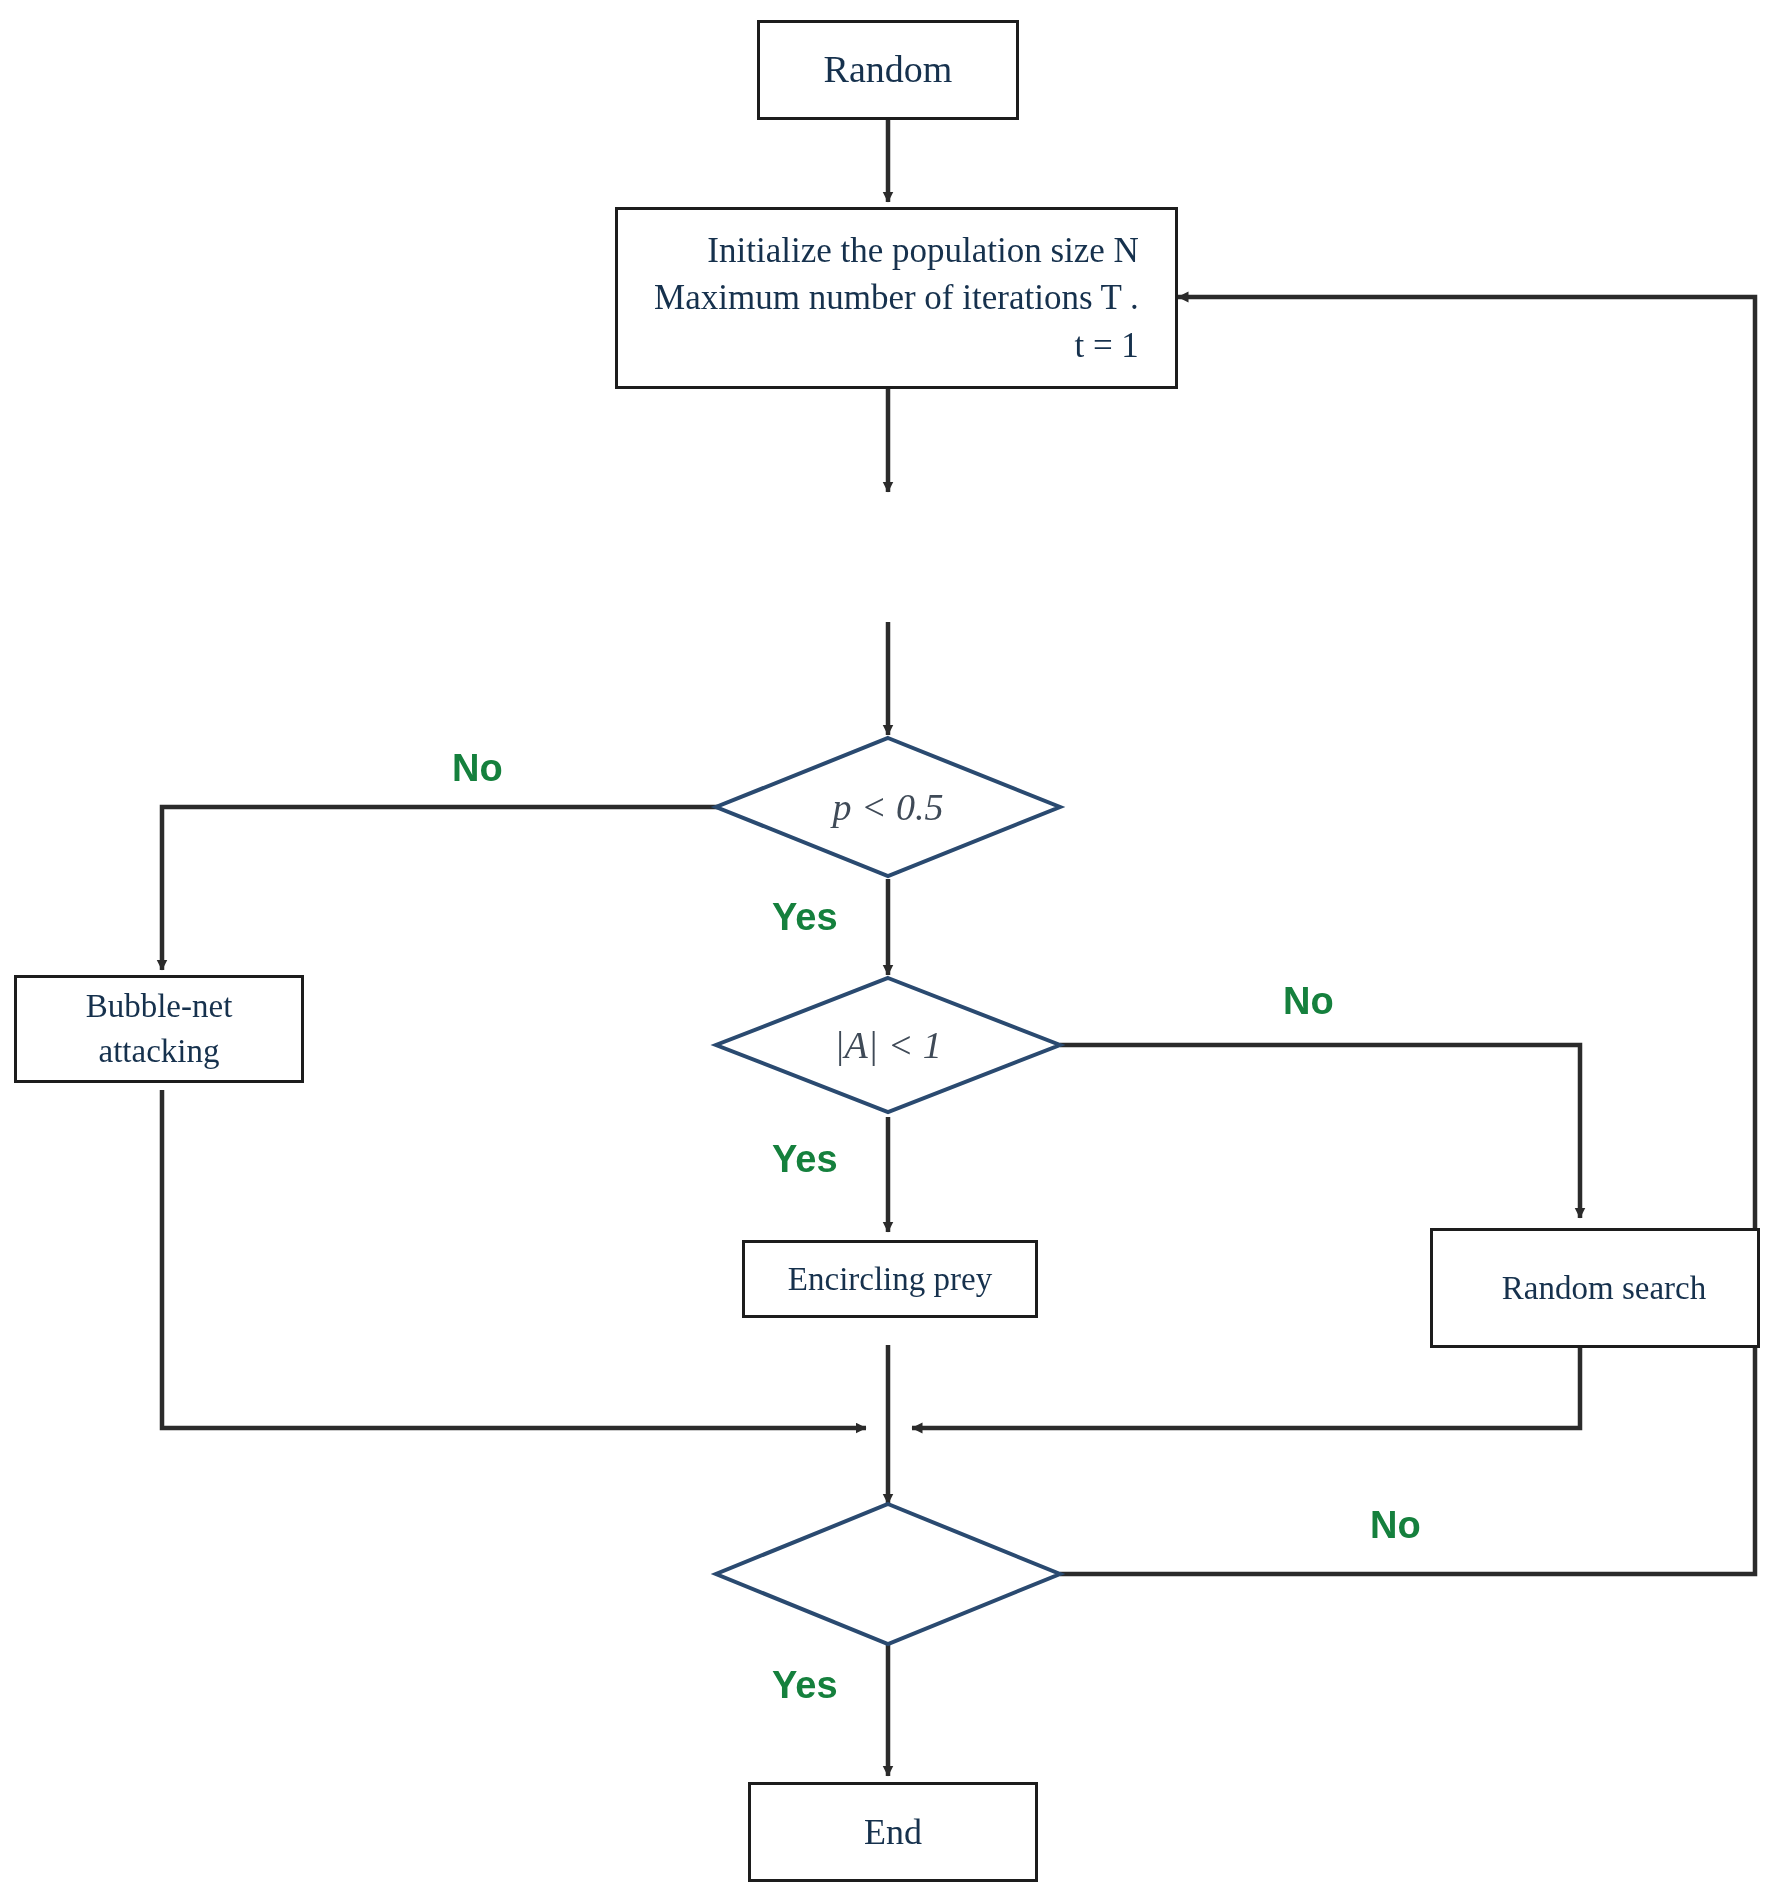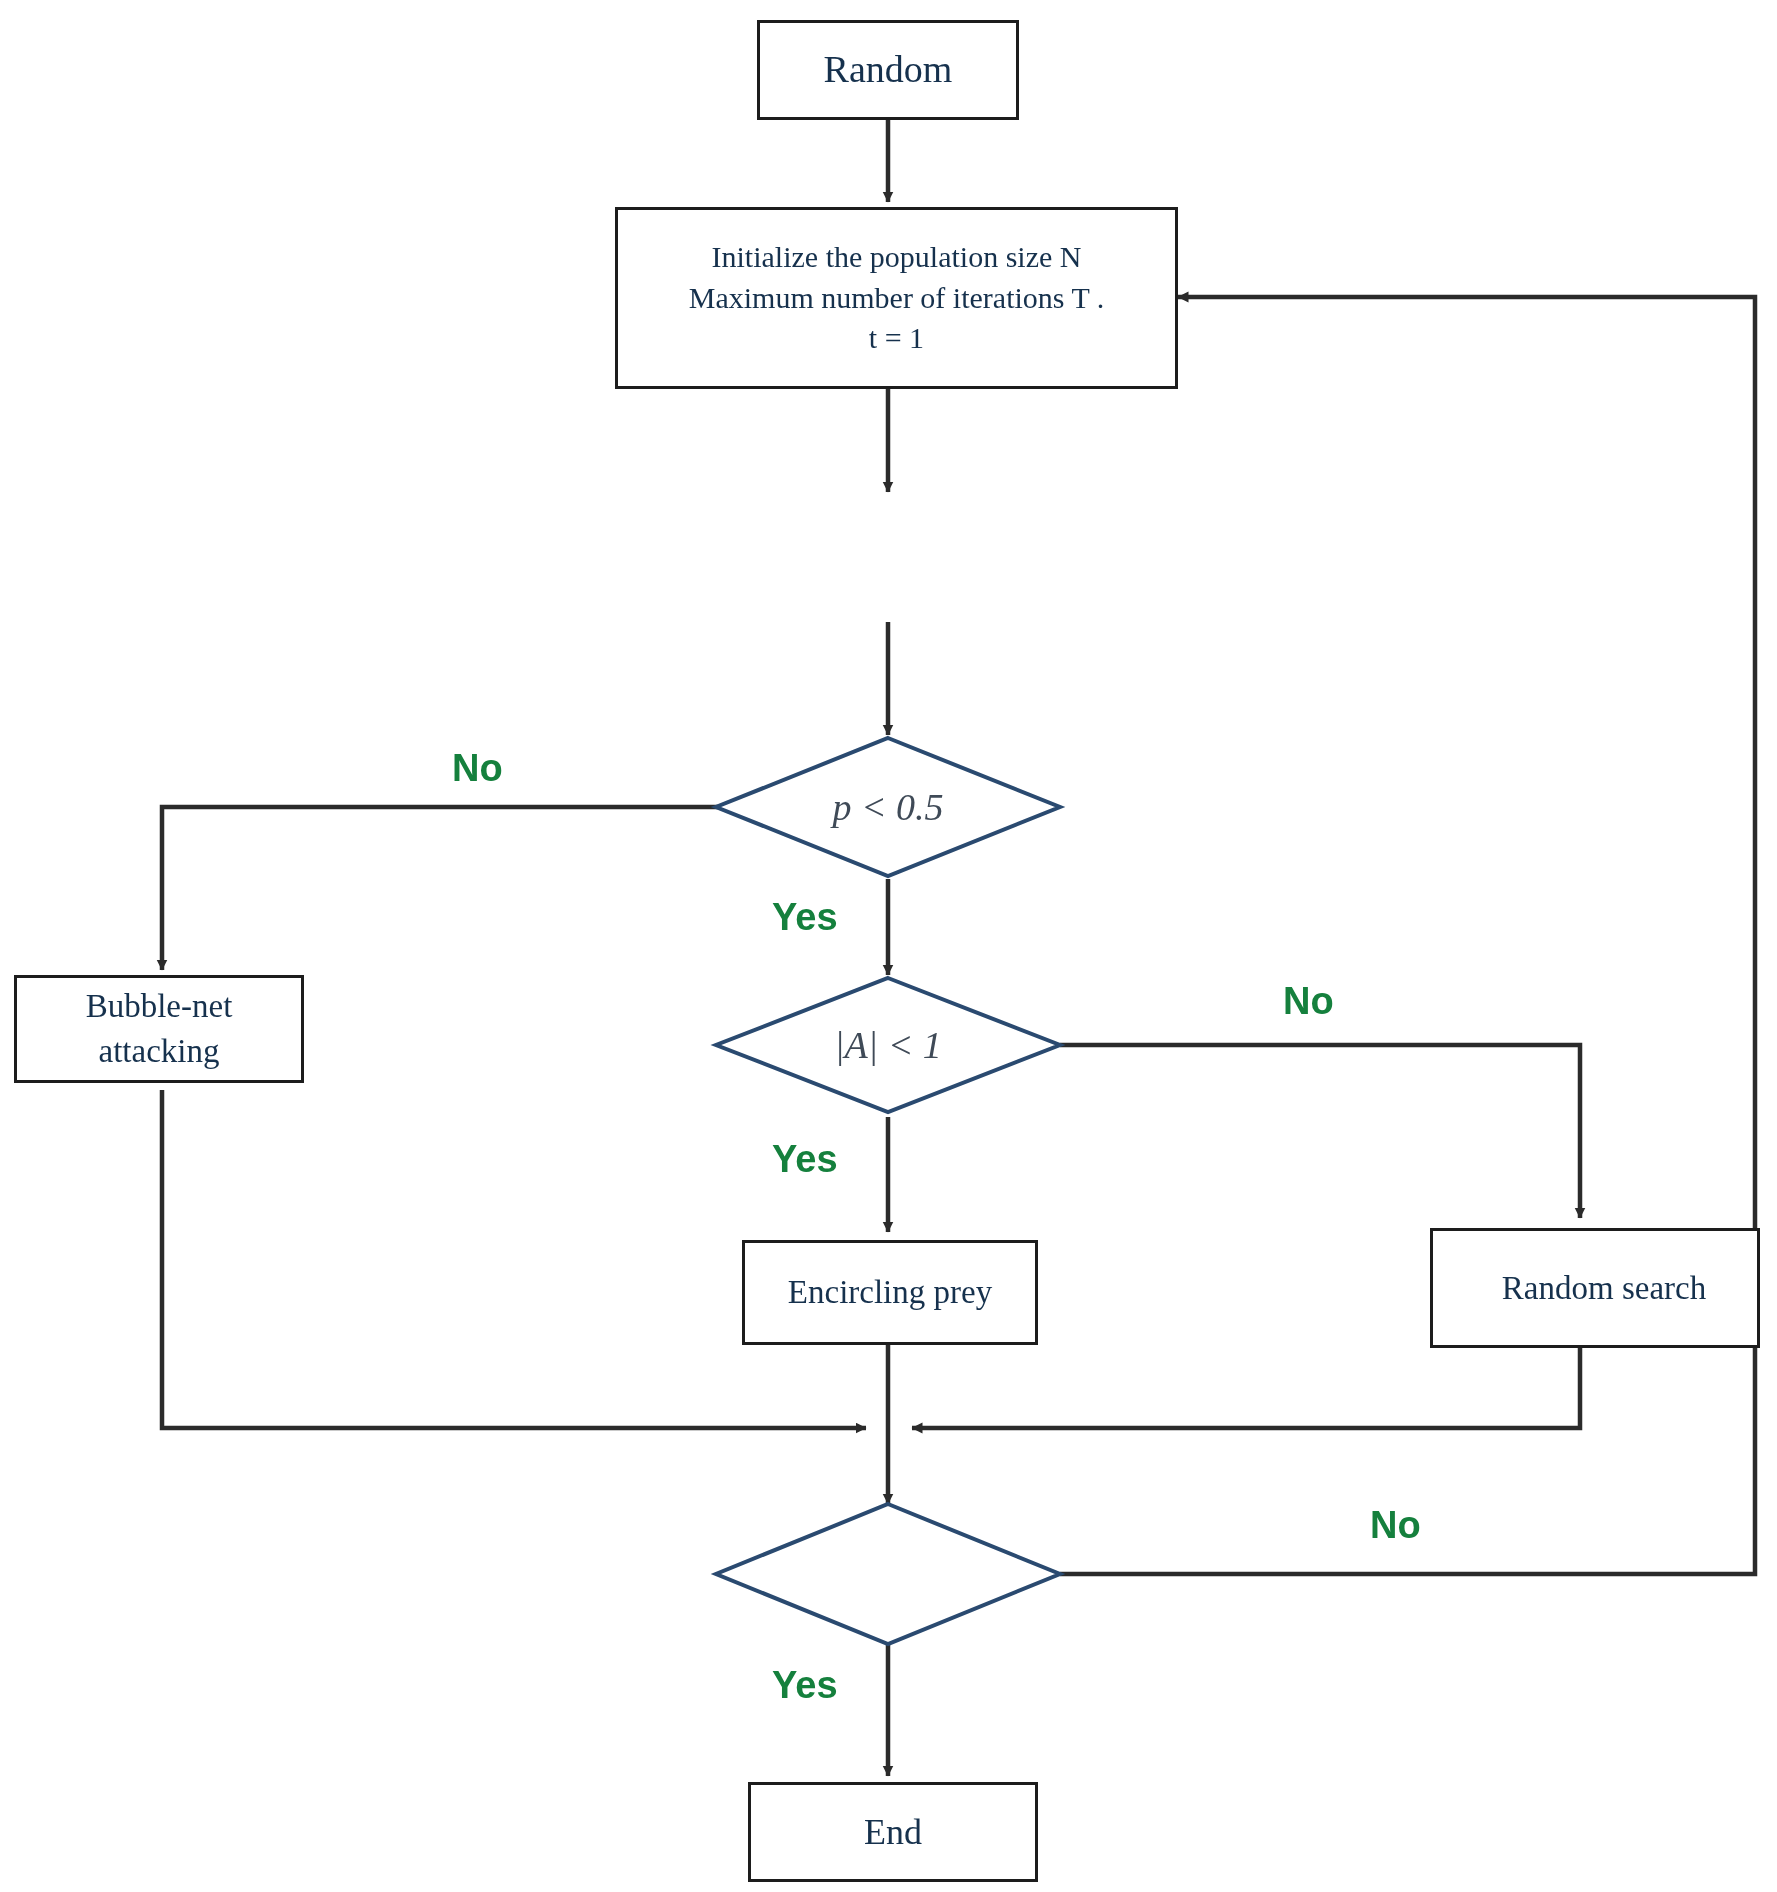--- a/index.html
+++ b/index.html
@@ -54,33 +54,33 @@
       <polygon points="888,738 1060,807 888,876 716,807"></polygon>
       <polygon points="888,978 1060,1045 888,1112 716,1045"></polygon>
       <polygon points="888,1504 1060,1574 888,1644 716,1574"></polygon>
     </g>
   </svg>
 
   <div class="node proc" style="left:757px;top:20px;width:262px;height:100px;font-size:38px;">
     <span class="txt">Random</span>
   </div>
 
-  <div class="node proc" style="left:615px;top:207px;width:563px;height:182px;font-size:30px;">
+  <div class="node proc" style="left:615px;top:207px;width:563px;height:182px;font-size:35px;text-align:right;">
     <span class="txt">Initialize the population size  N
 Maximum number of iterations  T .
 t = 1</span>
   </div>
 
 
   <div class="node proc" style="left:14px;top:975px;width:290px;height:108px;font-size:33px;">
     <span class="txt">Bubble-net
 attacking</span>
   </div>
 
-  <div class="node proc" style="left:742px;top:1240px;width:296px;height:105px;font-size:33px;">
+  <div class="node proc" style="left:742px;top:1240px;width:296px;height:78px;font-size:33px;">
     <span class="txt">Encircling prey</span>
   </div>
 
   <div class="node proc" style="left:1430px;top:1228px;width:330px;height:120px;font-size:33px;padding-left:18px;">
     <span class="txt">Random search</span>
   </div>
 
   <div class="node proc" style="left:748px;top:1782px;width:290px;height:100px;font-size:36px;">
     <span class="txt">End</span>
   </div>

